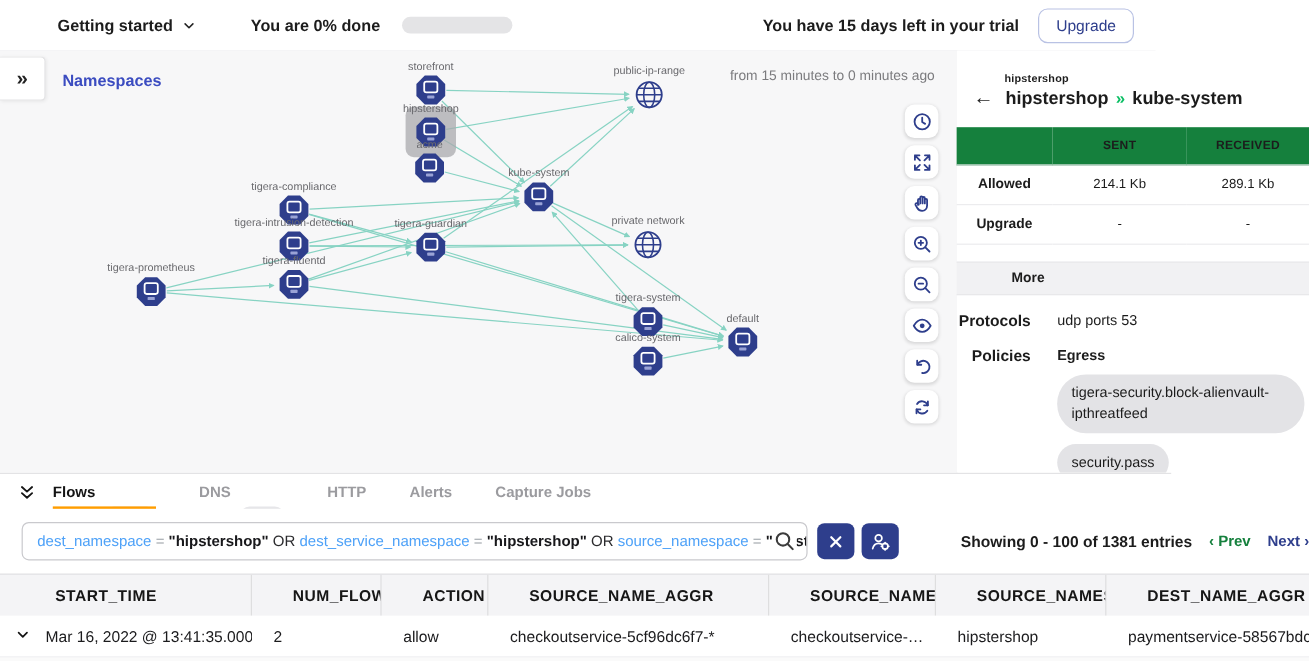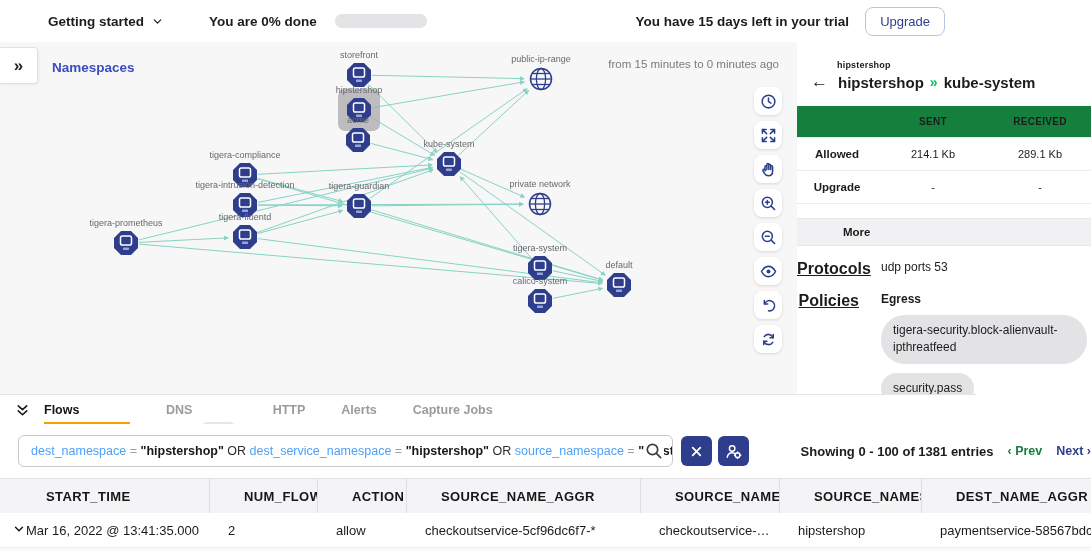--- a/index.html
+++ b/index.html
@@ -41,21 +41,21 @@
   .dp-sep{color:#0bbf64;font-weight:bold;margin:0 6px;font-size:14px;}
   .dp-grid{display:grid;grid-template-columns:80px 112px 1fr;}
   .dp-grid .hrow{background:#15803d;}
   .dp-grid > div{padding:10px 4px;font-size:11px;display:flex;align-items:center;justify-content:center;
                  border-bottom:1px solid #ececee;}
   .dp-grid .lab{font-weight:bold;font-size:11.5px;}
   .dp-grid .hcell{font-weight:bold;font-size:10px;letter-spacing:.3px;}
   .more-bar{margin-top:14px;background:#f1f1f3;border-top:1px solid #e8e8ea;border-bottom:1px solid #e8e8ea;
             padding:7px 0 7px 46px;font-weight:bold;font-size:11.5px;}
   .kv{display:flex;margin-top:14px;}
-  .kv .k{width:62px;text-align:right;font-weight:bold;font-size:16px;flex:none;text-decoration:underline;}
+  .kv .k{width:62px;text-align:right;font-weight:bold;font-size:13px;flex:none;}
   .kv .v{margin-left:22px;font-size:12px;}
   .egress-lab{font-weight:bold;font-size:12px;margin-bottom:9px;}
   .pill{background:#e3e3e6;border-radius:24px;padding:7px 12px;font-size:12px;max-width:182px;
         margin-bottom:9px;display:inline-block;line-height:1.45;}
 
   
   .tabbar{position:absolute;left:0;top:394px;width:976px;height:30px;background:#fff;
           border-top:1px solid #e3e3e5;border-bottom:1px solid #ededef;display:flex;align-items:stretch;}
   .collapse-btn{width:44px;display:flex;align-items:center;justify-content:center;background:none;border:none;cursor:pointer;padding:0;}
   .collapse-btn svg{width:17px;height:17px;}
@@ -93,21 +93,21 @@
                grid-template-columns:210px 108px 89px 234px 139px 142px 169px;}
   .ftable-head .hc{display:flex;align-items:center;padding-left:18px;font-size:13px;font-weight:bold;
                    letter-spacing:.4px;color:#161616;border-right:1px solid #dededf;overflow:hidden;white-space:nowrap;margin-left:16px;}
   .ftable-head .hc:first-child{padding-left:30px;}
   .ftable-head .hc:last-child{border-right:none;}
   .ftable-row{position:absolute;left:0;top:513px;width:1091px;height:34px;background:#fff;
               border-bottom:1px solid #ececee;display:grid;
               grid-template-columns:210px 108px 89px 234px 139px 142px 169px;cursor:pointer;}
   .ftable-row .rc{display:flex;align-items:center;padding-left:18px;font-size:13px;color:#1b1b1d;
                   overflow:hidden;white-space:nowrap;}
-  .ftable-row .rc:first-child{padding-left:12px;gap:0;}
+  .ftable-row .rc:first-child{padding-left:12px;gap:12px;}
   .row-chev svg{width:14px;height:14px;flex:none;}
   .below-row{position:absolute;left:0;top:548px;width:1091px;height:3px;background:#fafafa;}
 </style>
 </head>
 <body>
 
 <div class="app">
 
   <div class="topbar">
     <div class="gs">

